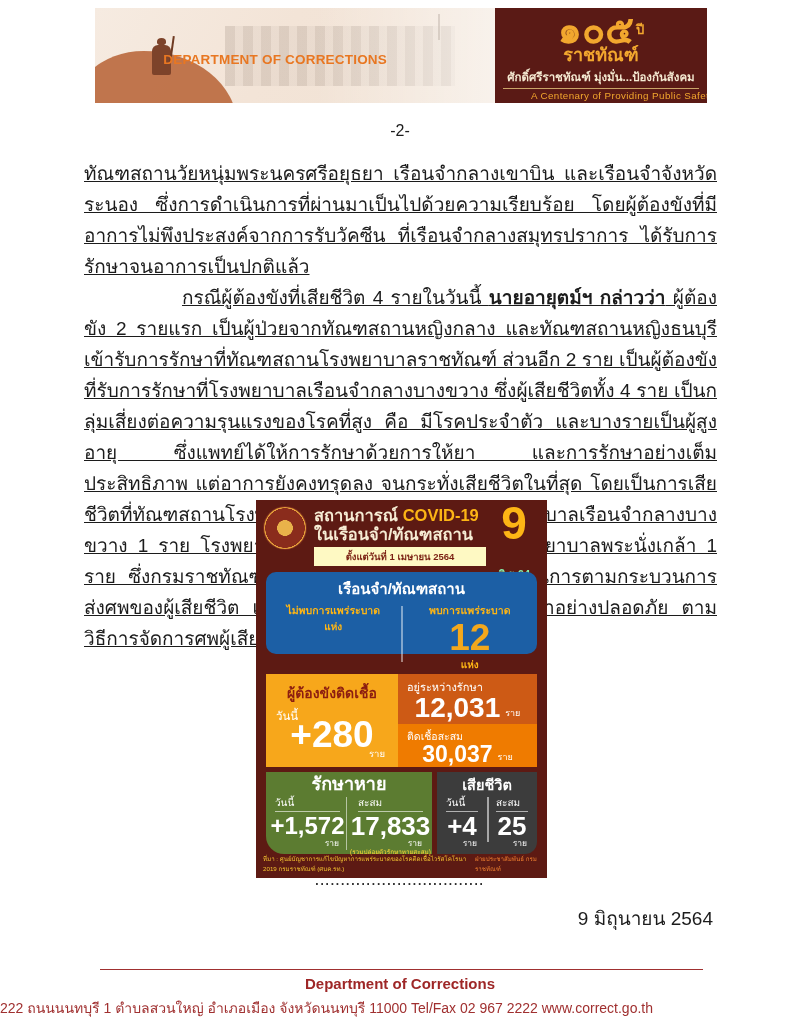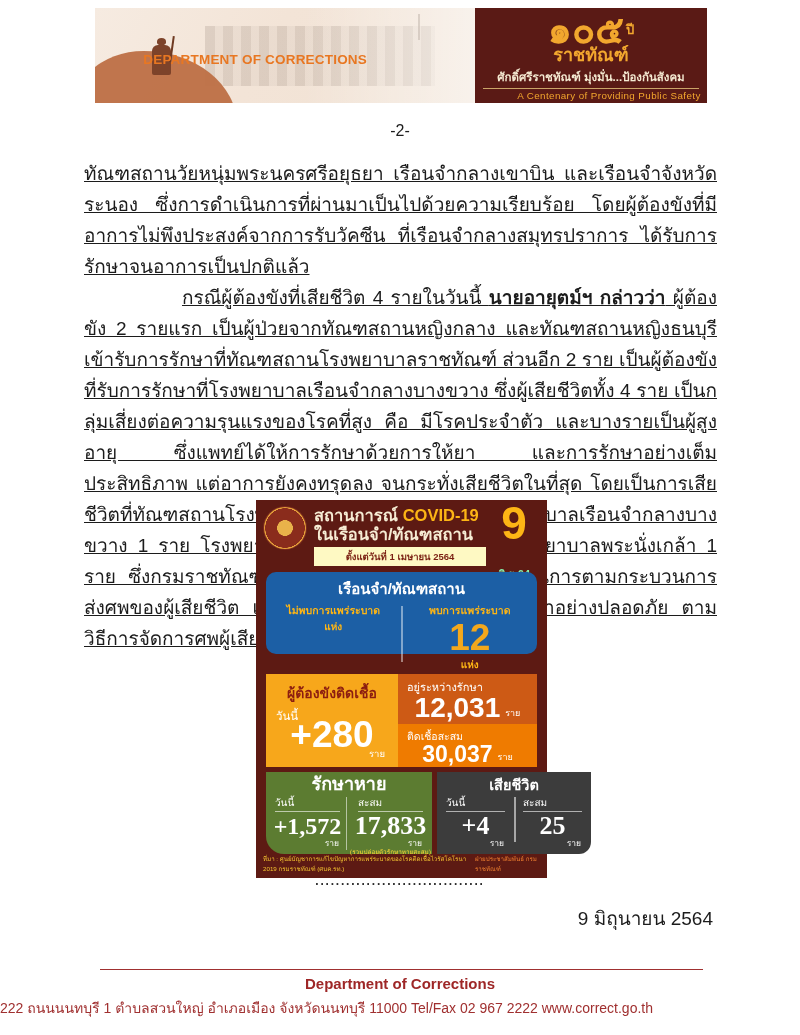--- a/index.html
+++ b/index.html
@@ -19,21 +19,21 @@
       background:#bd6f44;border-radius:45% 55% 0 0/90% 95% 0 0;opacity:.95;}
   .ph-guard-head{position:absolute;left:62px;top:30px;width:9px;height:7px;border-radius:50% 50% 40% 40%;background:#7d432a;}
   .ph-guard-body{position:absolute;left:57px;top:37px;width:19px;height:30px;border-radius:6px 6px 2px 2px;background:#7d432a;}
   .ph-gun{position:absolute;left:76px;top:28px;width:2px;height:26px;background:#6f3a22;transform:rotate(8deg);}
   .ph-fade{position:absolute;inset:0;background:linear-gradient(to right,rgba(255,255,255,0) 55%,rgba(255,255,255,.55) 100%);}
   .dept-line{position:absolute;right:108px;bottom:36px;font-size:13.5px;font-weight:bold;
       color:#e87722;letter-spacing:.2px;white-space:nowrap;}
   .news-word{position:absolute;right:110px;bottom:-4px;font-size:37px;font-weight:bold;color:#f08a28;
       text-shadow:1px 1px 0 #ffffff,2px 2px 3px rgba(90,40,10,.35);line-height:38px;}
 
-  .banner-panel{width:232px;background:#5a1a15;text-align:center;box-sizing:border-box;padding-top:2px;}
+  .banner-panel{width:212px;background:#5a1a15;text-align:center;box-sizing:border-box;padding-top:2px;}
   .logo105{color:#f2a72e;font-weight:bold;font-size:38px;line-height:40px;}
   .logo105 .pi{font-size:13px;vertical-align:top;margin-left:2px;}
   .rajathan{color:#f2a72e;font-weight:bold;font-size:18px;line-height:18px;margin-top:-4px;}
   .motto-th{color:#f5ead2;font-weight:bold;font-size:11.5px;margin:4px 8px 0;
       border-bottom:1px solid #caa468;padding-bottom:2px;white-space:nowrap;}
   .motto-en{color:#f2a72e;font-size:9.8px;letter-spacing:.4px;margin-top:1px;white-space:nowrap;padding-left:36px;}
 
   
   .page-number{position:absolute;top:122px;left:0;width:100%;text-align:center;font-size:16px;}
   .body-text{position:absolute;left:84px;top:158px;width:633px;font-size:19px;line-height:31px;
@@ -78,21 +78,21 @@
   .mid-right{flex:1;display:flex;flex-direction:column;}
   .mr-top{position:relative;height:50px;background:#cd5a15;}
   .mr-bottom{position:relative;height:43px;background:#ef7b00;}
   .mr-lbl{color:#fff;font-size:11px;padding:4px 0 0 9px;}
   .mr-lbl2{color:#fff;font-size:10.5px;padding:4px 0 0 9px;}
   .mr-valrow{display:flex;justify-content:center;align-items:flex-end;margin-top:-2px;}
   .mr-val{color:#fff;font-weight:bold;font-size:28px;line-height:28px;}
   .mr-val2{color:#fff;font-weight:bold;font-size:23px;line-height:23px;}
   .mr-unit{color:#fff;font-size:9px;margin-left:5px;margin-bottom:2px;}
 
-  .ic-bottom{position:absolute;left:10px;top:272px;width:325px;height:82px;display:flex;gap:5px;font-family:Liberation Serif, serif;}
+  .ic-bottom{position:absolute;left:10px;top:272px;width:271px;height:82px;display:flex;gap:5px;}
   .ib-green{position:relative;width:166px;background:#5c7c31;border-radius:0 0 0 18px;}
   .ib-gray{position:relative;flex:1;background:#3c3c3c;border-radius:0 0 12px 0;}
   .g-header{text-align:center;color:#fff;font-weight:bold;font-size:18px;padding-top:2px;line-height:20px;}
   .d-header{text-align:center;color:#fff;font-weight:bold;font-size:14.5px;padding-top:5px;line-height:17px;}
   .stat-cols{position:relative;display:flex;margin-top:1px;}
   .stat-vdiv{position:absolute;left:50%;top:2px;bottom:6px;width:1.5px;background:rgba(255,255,255,.55);}
   .ib-green .stat-vdiv{left:48%;}
   .stat-col{flex:1;text-align:center;}
   .stat-lbl{color:#fff;font-size:10px;text-align:left;margin:0 9px 1px;padding-bottom:1px;
       border-bottom:1.5px solid rgba(255,255,255,.6);}

